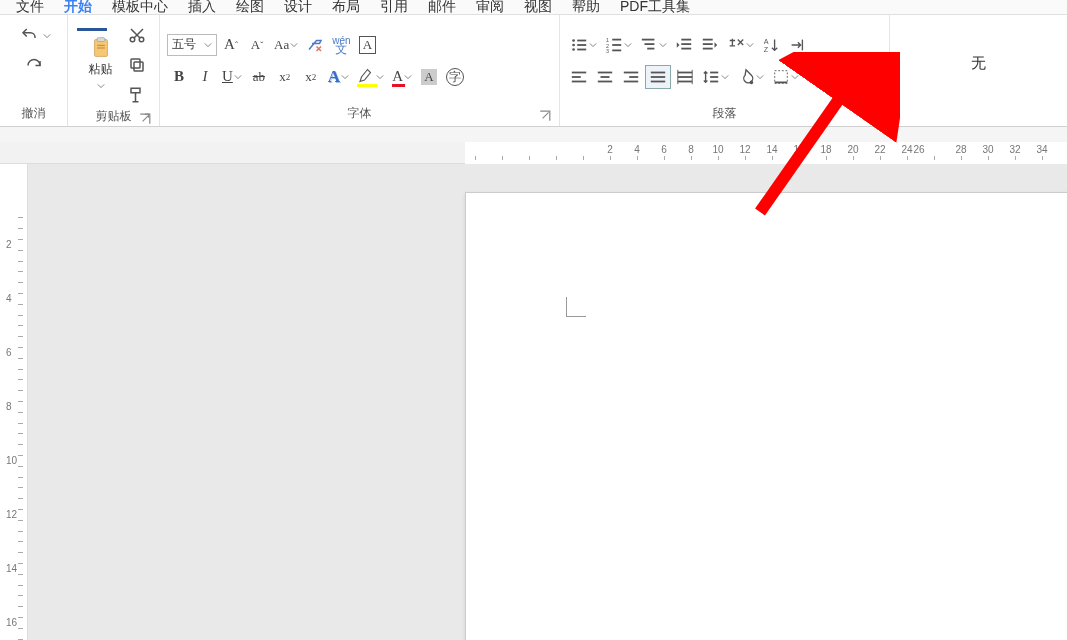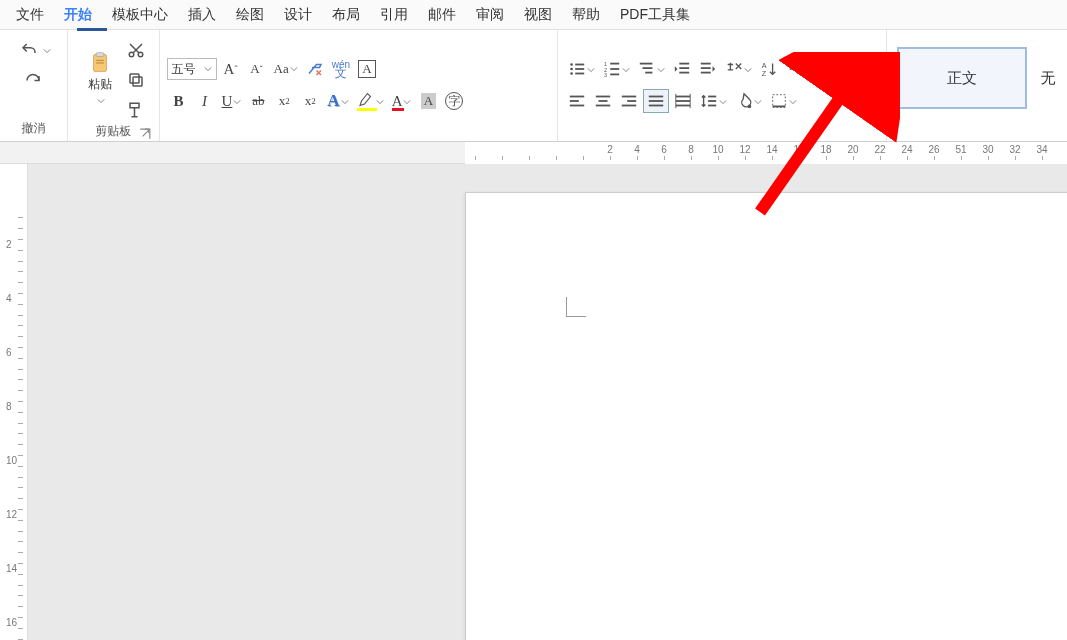--- a/index.html
+++ b/index.html
@@ -13,21 +13,21 @@
     overflow: hidden;
     position: relative;
     color: #333;
   }
   
   .menubar {
     display: flex;
     align-items: center;
     background: #fafafa;
     border-bottom: 1px solid #e0e0e0;
-    height: 30px;
+    height: 15px;
     padding: 0 6px;
   }
   .menu-item {
     padding: 5px 10px;
     cursor: pointer;
     color: #333;
     font-size: 14px;
   }
   .menu-item.active {
     color: #3b82f6;
@@ -315,20 +315,29 @@
               </svg></span>
         </div>
         <div class="btn">
           <span style="background:#ccc;padding:0 3px;font-family:serif">A</span>
         </div>
         <div class="btn">
           <span style="display:inline-block;border:1.5px solid #555;border-radius:50%;width:18px;height:18px;line-height:16px;text-align:center;font-size:12px">字</span>
         </div>
       </div>
     </div>
+    <div class="group-label">
+      <span>字体</span>
+      <span class="launcher">
+        <svg viewBox="0 0 10 10">
+            <path d="M1 1h8v8" fill="none" stroke="#888"></path>
+            <path d="M3 7l5-5" stroke="#888"></path>
+          </svg>
+      </span>
+    </div>
   </div>
 
   <div class="group" style="width:330px">
     <div class="group-body col" style="align-items:flex-start;width:100%">
 
       <div class="row" style="padding:2px 2px">
         <div class="btn">
           <svg viewBox="0 0 20 20">
               <circle cx="4" cy="5" r="1.5" fill="#555"></circle>
               <rect x="8" y="4" width="10" height="2" fill="#555"></rect>
@@ -465,25 +474,33 @@
           <svg viewBox="0 0 20 20">
               <rect x="3" y="3" width="14" height="14" fill="none" stroke="#555" stroke-dasharray="2 2"></rect>
               <rect x="3" y="15" width="14" height="2" fill="#555"></rect>
             </svg>
           <span class="drop"><svg viewBox="0 0 10 10">
                 <path d="M1 3l4 4 4-4" fill="none" stroke="#666"></path>
               </svg></span>
         </div>
       </div>
     </div>
+    <div class="group-label">
+      <span>段落</span>
+      <span class="launcher">
+        <svg viewBox="0 0 10 10">
+            <path d="M1 1h8v8" fill="none" stroke="#888"></path>
+            <path d="M3 7l5-5" stroke="#888"></path>
+          </svg>
+      </span>
+    </div>
   </div>
 
   <div class="group" style="border-right:none;flex:1">
     <div class="group-body">
-      <div class="style-card">正文</div>
       <div class="style-card2">无</div>
     </div>
     <div class="group-label">&nbsp;</div>
   </div>
 
 </div>
 
 <div class="ruler-strip">
   <svg style="position:absolute;left:575px;top:-2px" width="18" height="26">
     <path d="M4 4 h10 l-5 6 z" fill="#eee" stroke="#888"></path>
@@ -507,23 +524,23 @@
       <div class="tick" style="left: 334px;">16</div>
       <div class="tick-line" style="left: 334px;"></div>
       <div class="tick" style="left: 361px;">18</div>
       <div class="tick-line" style="left: 361px;"></div>
       <div class="tick" style="left: 388px;">20</div>
       <div class="tick-line" style="left: 388px;"></div>
       <div class="tick" style="left: 415px;">22</div>
       <div class="tick-line" style="left: 415px;"></div>
       <div class="tick" style="left: 442px;">24</div>
       <div class="tick-line" style="left: 442px;"></div>
-      <div class="tick" style="left: 469px;">26</div>
+      <div class="tick" style="left: 454px;">26</div>
       <div class="tick-line" style="left: 469px;"></div>
-      <div class="tick" style="left: 496px;">51</div>
+      <div class="tick" style="left: 496px;">28</div>
       <div class="tick-line" style="left: 496px;"></div>
       <div class="tick" style="left: 523px;">30</div>
       <div class="tick-line" style="left: 523px;"></div>
       <div class="tick" style="left: 550px;">32</div>
       <div class="tick-line" style="left: 550px;"></div>
       <div class="tick" style="left: 577px;">34</div>
       <div class="tick-line" style="left: 577px;"></div>
       <div class="tick-line" style="left: 10px;"></div>
       <div class="tick-line" style="left: 37px;"></div>
       <div class="tick-line" style="left: 64px;"></div>

